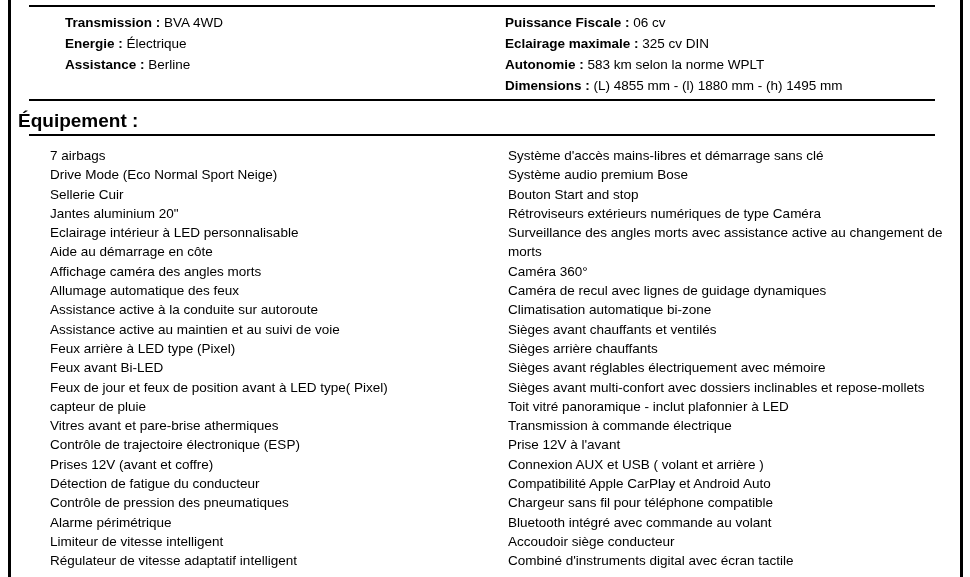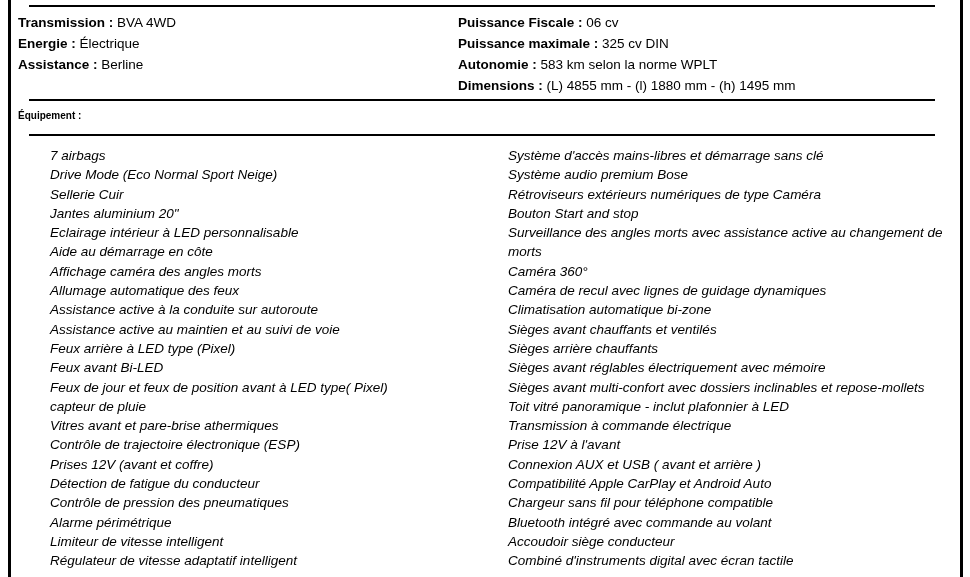--- a/index.html
+++ b/index.html
@@ -35,46 +35,47 @@
   .hrule.top    { top: 5px; }
   .hrule.mid    { top: 99px; }
   .hrule.bottom { top: 134px; }
 
   .header-col {
     position: absolute;
     top: 12px;
     font-size: 13.5px;
     line-height: 21px;
     white-space: nowrap;
+    margin-left: 47px;
   }
   .header-col.left  { left: 18px; }
   .header-col.right { left: 458px; }
   .spec-row { height: 21px; }
   .spec-label { font-weight: bold; }
   .spec-value { font-weight: normal; }
 
   .equip-title {
     position: absolute;
     left: 18px;
     top: 110px;
-    font-size: 10px;
+    font-size: 19px;
     font-weight: bold;
     white-space: nowrap;
   }
 
   .equip-col {
     position: absolute;
     top: 146px;
     font-size: 13.5px;
     line-height: 19.3px;
     white-space: nowrap;
   }
   .equip-col.left  { left: 50px; }
   .equip-col.right { left: 508px; }
-  .equip-line { height: 19.3px; font-style: italic; }
+  .equip-line { height: 19.3px; }
 </style>
 </head>
 <body>
 
 <div class="vborder left"></div>
 <div class="vborder right"></div>
 <div class="hrule top"></div>
 <div class="hrule mid"></div>
 <div class="hrule bottom"></div>
 
@@ -101,21 +102,21 @@
 
 <div class="header-col right">
 
     <div class="spec-row">
       <span class="spec-label">Puissance Fiscale :</span>
       <span> </span>
       <span class="spec-value">06 cv</span>
     </div>
 
     <div class="spec-row">
-      <span class="spec-label">Puissance maximale :</span>
+      <span class="spec-label">Eclairage maximale :</span>
       <span> </span>
       <span class="spec-value">325 cv DIN</span>
     </div>
 
     <div class="spec-row">
       <span class="spec-label">Autonomie :</span>
       <span> </span>
       <span class="spec-value">583 km selon la norme WPLT</span>
     </div>
 
@@ -175,24 +176,24 @@
 
     <div class="equip-line">Régulateur de vitesse adaptatif intelligent</div>
   </div>
 
 <div class="equip-col right">
 
     <div class="equip-line">Système d'accès mains-libres et démarrage sans clé</div>
 
     <div class="equip-line">Système audio premium Bose</div>
 
+    <div class="equip-line">Bouton Start and stop</div>
+
     <div class="equip-line">Rétroviseurs extérieurs numériques de type Caméra</div>
 
-    <div class="equip-line">Bouton Start and stop</div>
-
     <div class="equip-line">Surveillance des angles morts avec assistance active au changement de</div>
 
     <div class="equip-line">morts</div>
 
     <div class="equip-line">Caméra 360°</div>
 
     <div class="equip-line">Caméra de recul avec lignes de guidage dynamiques</div>
 
     <div class="equip-line">Climatisation automatique bi-zone</div>
 
@@ -204,21 +205,21 @@
 
     <div class="equip-line">Sièges avant multi-confort avec dossiers inclinables et repose-mollets</div>
 
     <div class="equip-line">Toit vitré panoramique - inclut plafonnier à LED</div>
 
     <div class="equip-line">Transmission à commande électrique</div>
 
 
     <div class="equip-line">Prise 12V à l'avant</div>
 
-    <div class="equip-line">Connexion AUX et USB ( avant et arrière )</div>
+    <div class="equip-line">Connexion AUX et USB ( volant et arrière )</div>
 
     <div class="equip-line">Compatibilité Apple CarPlay et Android Auto</div>
 
     <div class="equip-line">Chargeur sans fil pour téléphone compatible</div>
 
     <div class="equip-line">Bluetooth intégré avec commande au volant</div>
 
     <div class="equip-line">Accoudoir siège conducteur</div>
 
     <div class="equip-line">Combiné d'instruments digital avec écran tactile</div>

